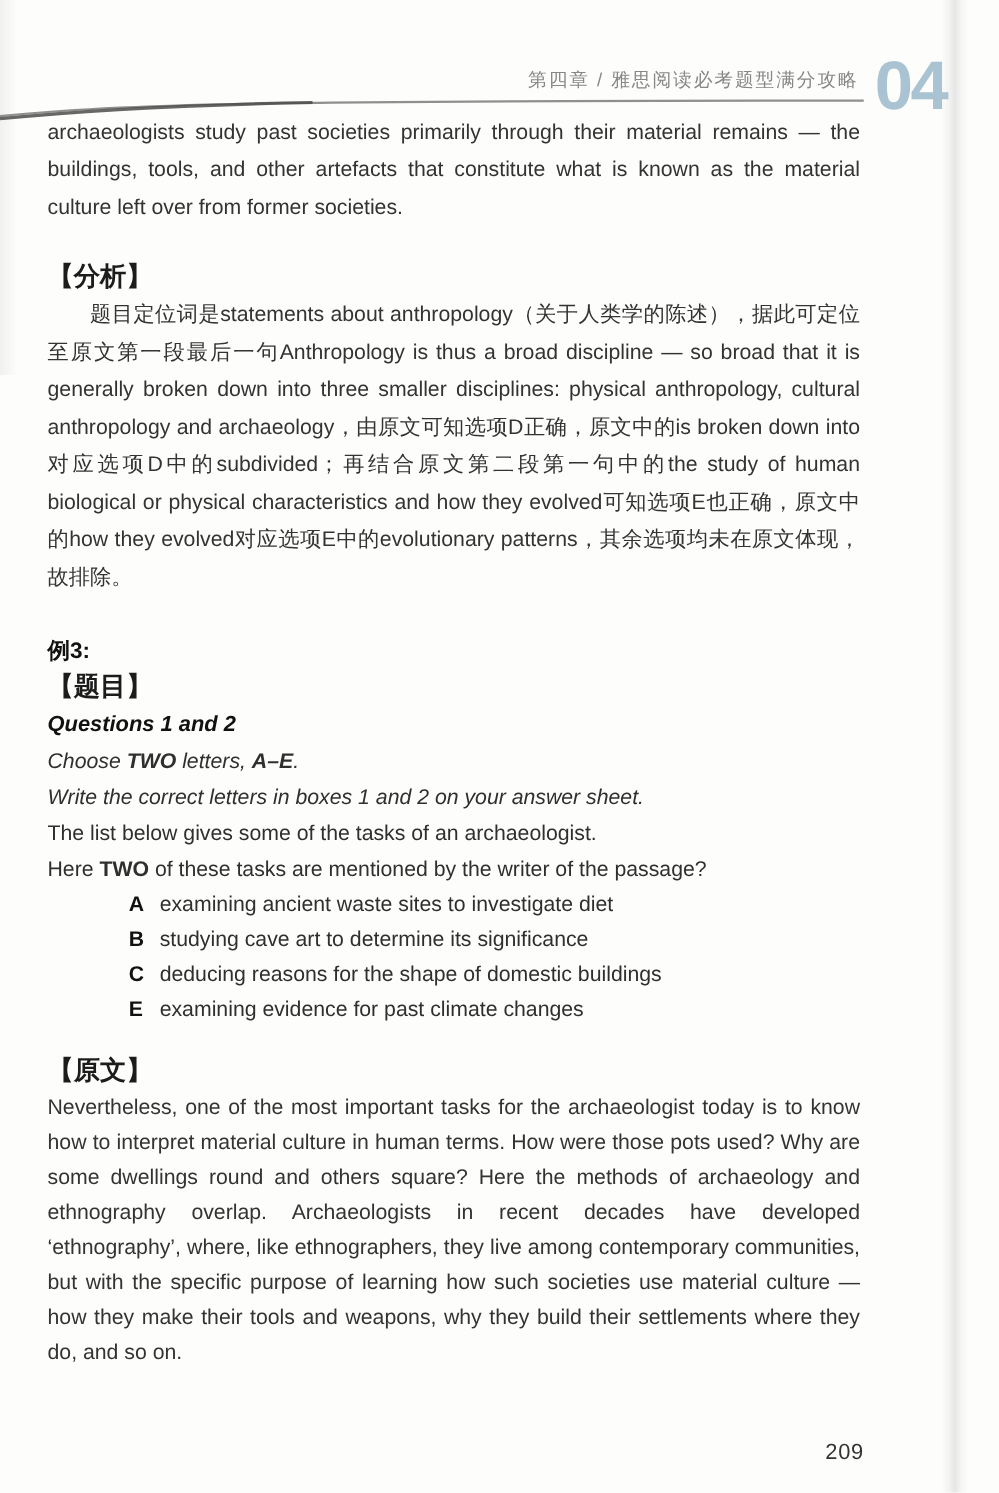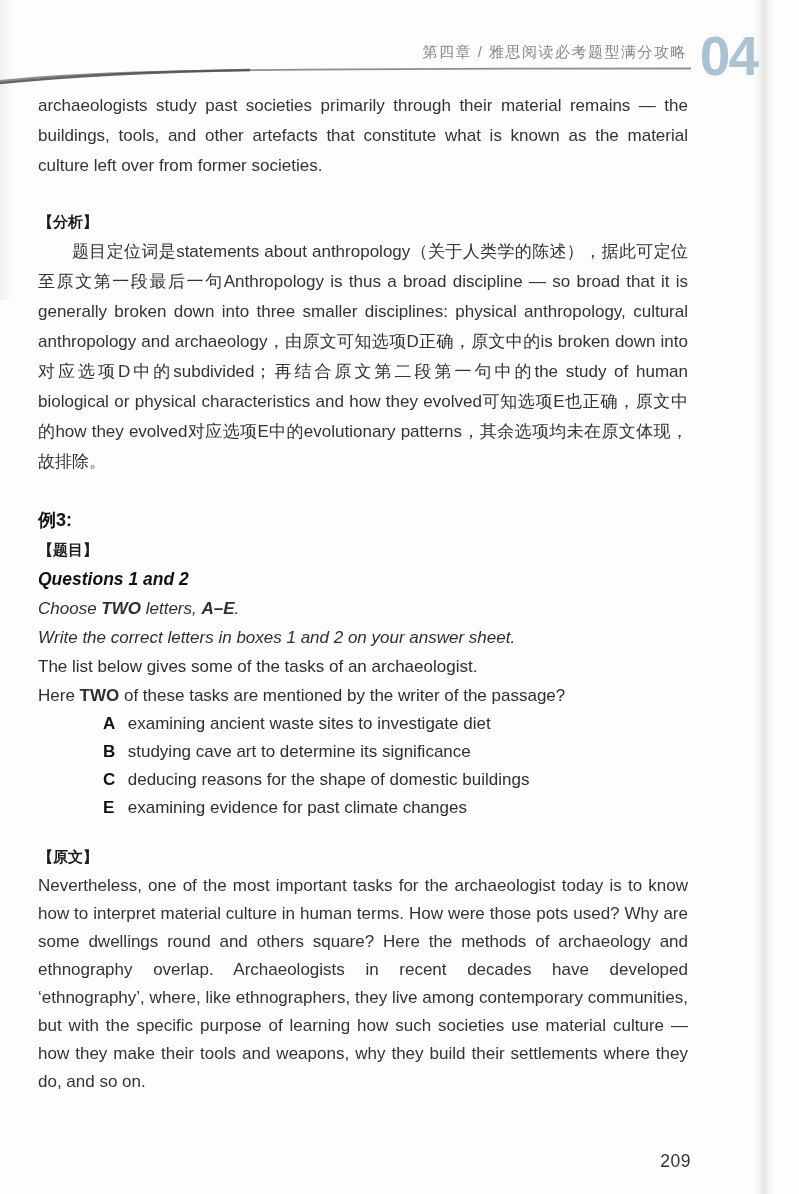--- a/index.html
+++ b/index.html
@@ -15,38 +15,38 @@
   .page-edge-right {
     position: absolute; top: 0; bottom: 0; right: 24px; width: 22px;
     background: linear-gradient(90deg, rgba(0,0,0,0) 0%, rgba(110,110,125,0.08) 30%,
                 rgba(110,110,125,0.16) 50%, rgba(0,0,0,0.03) 72%, rgba(0,0,0,0) 100%);
   }
   .page-edge-left {
     position: absolute; top: 0; left: 0; width: 14px; height: 300px;
     background: linear-gradient(90deg, rgba(0,0,0,0.05), rgba(0,0,0,0));
   }
   
-  .header { position: absolute; top: 4px; left: 0; right: 0; height: 102px; }
+  .header { position: absolute; top: 16px; left: 0; right: 0; height: 102px; }
   .chapter-title {
     position: absolute; top: 39px; right: 112px;
     font-size: 15px; color: #878787; letter-spacing: 1.5px; white-space: nowrap;
   }
   .chapter-number {
     position: absolute; top: 20px; right: 42px;
     font-size: 55px; font-weight: bold; color: #a9c3d2; letter-spacing: -2px;
     font-family: "Liberation Sans", sans-serif;
   }
   .header-rule { position: absolute; top: 58px; left: 0; width: 692px; height: 26px; }
   
   .main {
     position: absolute; top: 91px; left: 38px; width: 650px;
     font-size: 17px; line-height: 30px; text-align: justify;
   }
   .intro-paragraph { color: #333; }
-  .section-heading { font-weight: bold; color: #1c1c1c; font-size: 15px; }
+  .section-heading { font-weight: bold; color: #1c1c1c; font-size: 21px; }
   .analysis-heading { margin-top: 26px; }
   .analysis-body { text-indent: 2em; color: #333; }
   .example-label { margin-top: 28px; font-weight: bold; font-size: 18px; color: #111; }
   .questions-title { font-weight: bold; font-style: italic; line-height: 29px; font-size: 17.5px; color: #111; }
   .inst { line-height: 29px; }
   .italic { font-style: italic; }
   .b { font-weight: bold; }
   .options { margin-left: 65px; }
   .option-row { line-height: 28px; text-align: left; }
   .option-letter { font-weight: bold; display: inline-block; min-width: 20px; color: #111; }

